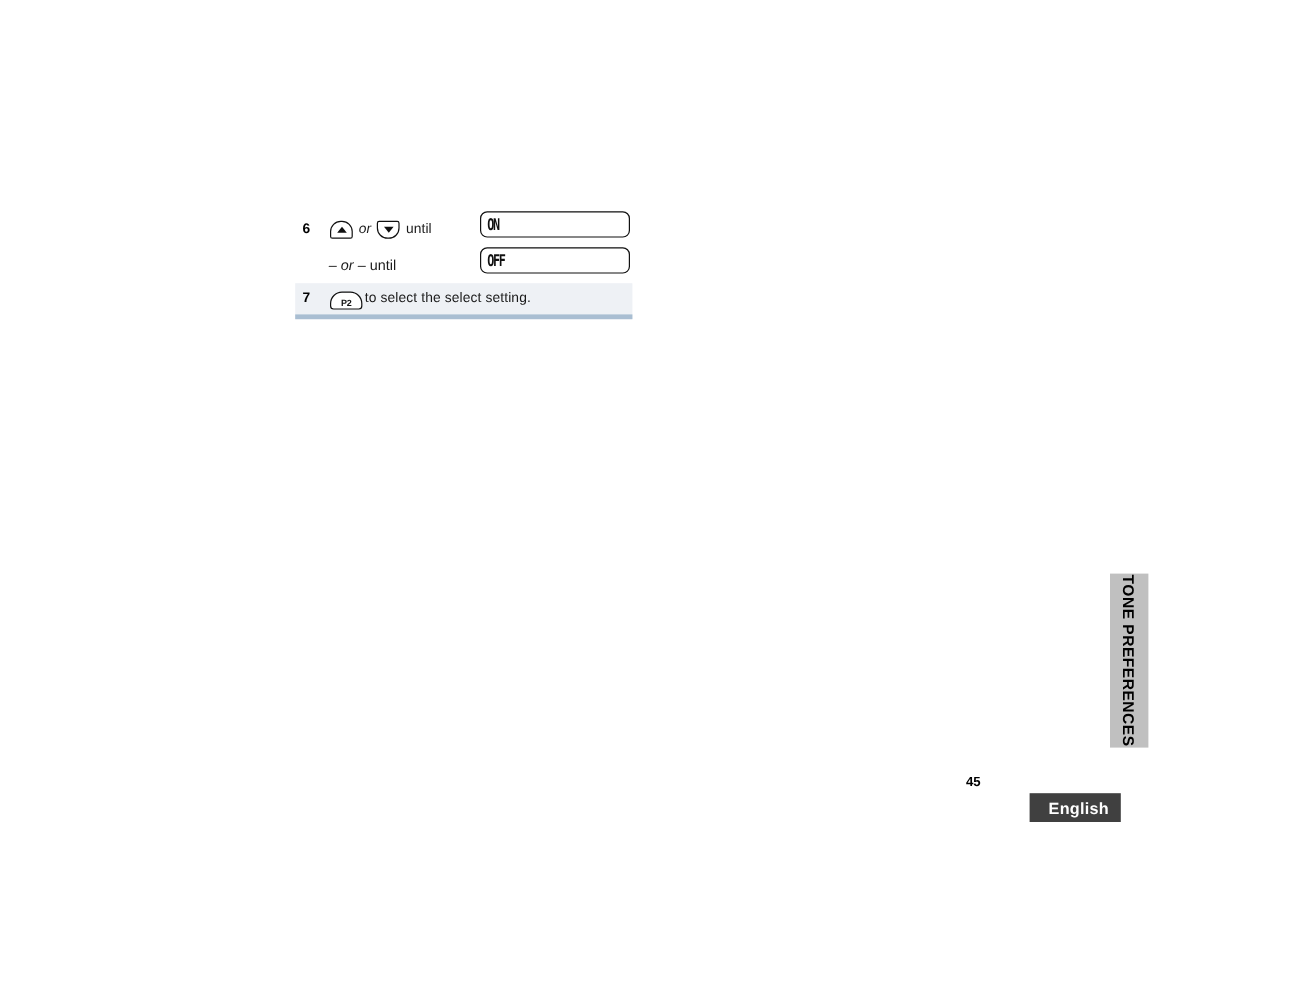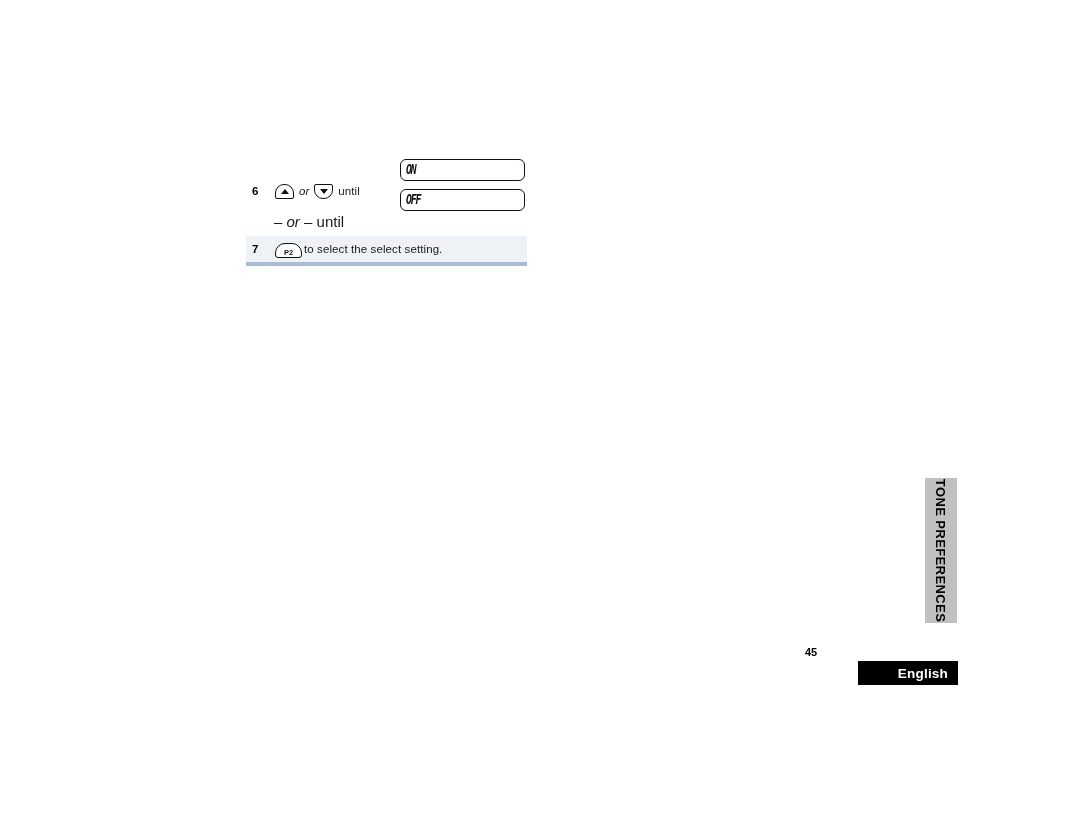--- a/index.html
+++ b/index.html
@@ -73,21 +73,21 @@
   }
 
   .word-or {
     font-size: 11.5px;
     font-style: italic;
     color: #1a1a1a;
     margin: 0 4px;
   }
 
   .or-line {
-    font-size: 15px;
+    font-size: 12px;
     color: #1a1a1a;
     white-space: nowrap;
     padding-left: 22px;
   }
   .or-line .dash {
     color: #1a1a1a;
   }
   .or-line .em {
     font-style: italic;
   }
@@ -163,23 +163,22 @@
     font-weight: bold;
     color: #111111;
     line-height: 1;
     letter-spacing: -0.2px;
   }
 
   
   .display-col {
     position: absolute;
     left: 400px;
-    top: 159px;
+    top: 176px;
     width: 127px;
-    font-style: italic;
   }
 
   .display-box {
     width: 125px;
     height: 22px;
     border: 1.6px solid #111111;
     border-radius: 6px;
     background: #ffffff;
     box-sizing: border-box;
     display: flex;
@@ -227,23 +226,23 @@
     top: 646px;
     font-size: 11px;
     font-weight: bold;
     color: #000000;
   }
 
   .language-bar {
     position: absolute;
     left: 858px;
     top: 661px;
-    width: 100px;
+    width: 76px;
     height: 24px;
-    background: #000000;
+    background: #404040;
     display: flex;
     align-items: center;
     justify-content: flex-end;
     padding-right: 10px;
     box-sizing: border-box;
   }
   .language-label {
     font-size: 13.5px;
     font-weight: bold;
     color: #ffffff;

